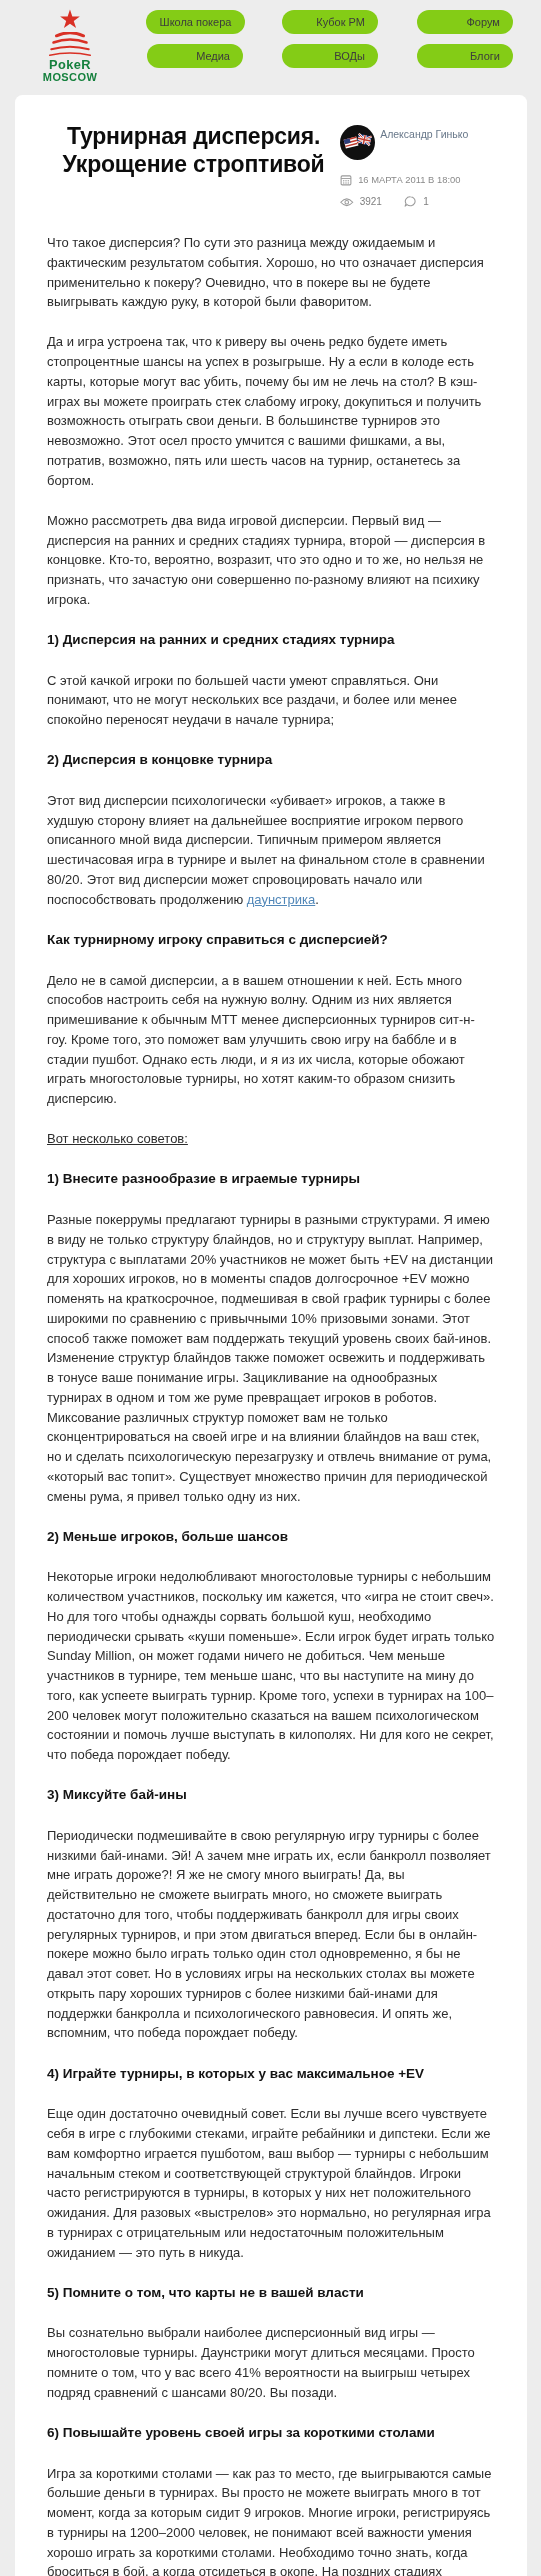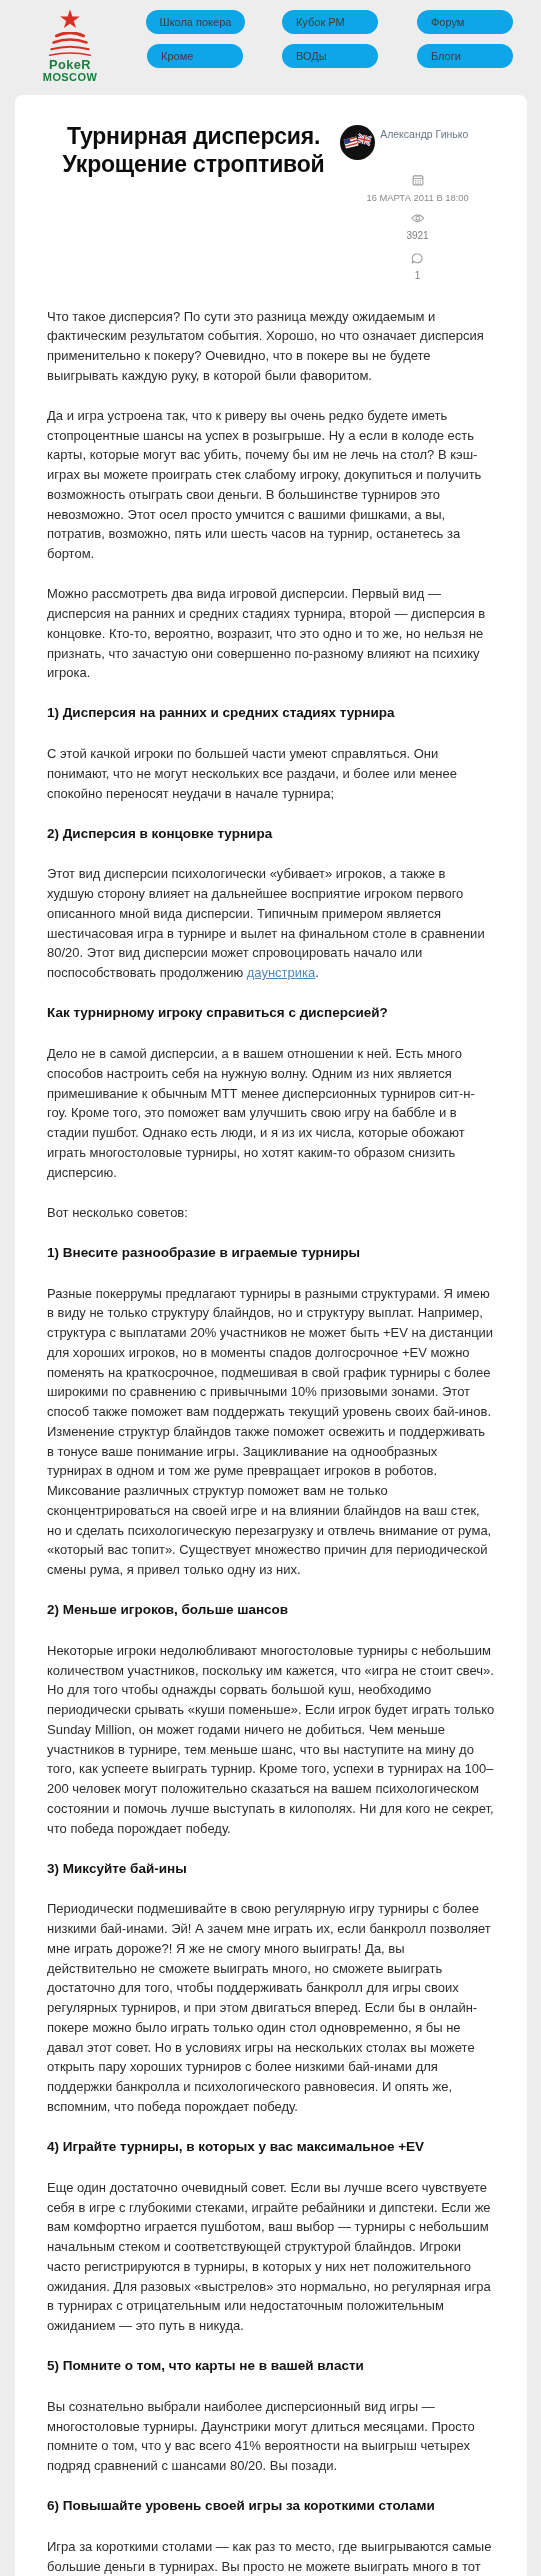--- a/index.html
+++ b/index.html
@@ -12,47 +12,47 @@
   .site-header { display:flex; padding:6px 16.6px 7.5px 18px; align-items:flex-start; }
   .logo { width:104px; display:flex; flex-direction:column; align-items:center; cursor:pointer; padding-top:1.5px; }
   .logo-star { color:#d93025; font-size:25.6px; line-height:22.6px; }
   .logo-arcs { margin-top:1.5px; }
   .logo-text { text-align:center; color:#15803d; font-weight:bold; line-height:1.0; margin-top:2.3px; letter-spacing:0.4px; }
   .logo-text .l1 { font-size:12.8px; display:block; }
   .logo-text .l2 { font-size:11px; display:block; }
   .nav { flex:1; display:grid; grid-template-columns:repeat(3,1fr); row-gap:9.8px; column-gap:15px; padding:3.8px 0 0 13.5px; }
   .nav-cell { display:flex; justify-content:center; }
   .nav-btn {
-    background:#0ea5e9; border:none; border-radius:12.8px; min-width:96px;
+    background:#84cc16; border:none; border-radius:12.8px; min-width:96px;
     padding:6px 13.5px; font-family:"Liberation Sans",sans-serif;
-    font-size:11px; color:#3c3c3c; cursor:pointer; white-space:nowrap; text-align:left;
+    font-size:11px; color:#3c3c3c; cursor:pointer; white-space:nowrap; text-align:right;
   }
   
   .card {
     background:#fff; border-radius:7.5px; margin:4.5px 15px 0 15px;
     padding:27px 32px 44px 32px;
   }
   .title-row { display:flex; justify-content:space-between; margin-bottom:25.6px; }
   .page-title {
     font-size:23px; line-height:1.22; color:#0d0d0d; font-weight:bold;
     width:301px; letter-spacing:-0.2px;text-align:center;
   }
   .author-box { width:159px; padding-top:3px; }
   .author-row { display:flex; align-items:flex-start; gap:5px; }
   .author-name { color:#68788a; font-size:10.5px; text-decoration:none; padding-top:3px; display:inline-block; cursor:pointer; }
-  .meta-row { display:flex; align-items:center; gap:6px; color:#8a8a8a; font-size:9.4px; margin-top:10.5px;flex-direction:column; }
+  .meta-row { display:flex; align-items:center; gap:6px; color:#8a8a8a; font-size:9.4px; margin-top:10.5px; }
   .meta-row.first { margin-top:13.5px; }
   .meta-row .num { color:#7f7f7f; font-size:10px; }
   .meta-gap { width:10.5px; }
   .icon { flex:0 0 auto; display:inline-flex; }
   
   .body-text { font-size:13px; line-height:1.52; color:#2d2d2d; }
   .blk-p { margin:0 0 20.3px 0; }
   .blk-h { font-size:13.5px; font-weight:bold; color:#141414; margin:5.3px 0 20.3px 0; }
-  .blk-u { margin:0 0 20.3px 0; }
+  .blk-u { text-decoration:underline; margin:0 0 20.3px 0; }
   .body-link { color:#5187b8; text-decoration:underline; cursor:pointer; }
 </style>
 </head>
 <body>
 
 <header class="site-header">
   <div class="logo">
     <div class="logo-star">★</div>
     <svg class="logo-arcs" width="48" height="25.6" viewBox="0 0 64 34">
       <path d="M14 5 Q32 -3 50 5" fill="none" stroke="#d93025" stroke-width="4" stroke-linecap="round"></path>
@@ -69,21 +69,21 @@
     <div class="nav-cell">
         <button class="nav-btn">Школа покера</button>
       </div>
     <div class="nav-cell">
         <button class="nav-btn">Кубок РМ</button>
       </div>
     <div class="nav-cell">
         <button class="nav-btn">Форум</button>
       </div>
     <div class="nav-cell">
-        <button class="nav-btn">Кроме</button>
+        <button class="nav-btn">Медиа</button>
       </div>
     <div class="nav-cell">
         <button class="nav-btn">ВОДы</button>
       </div>
     <div class="nav-cell">
         <button class="nav-btn">Блоги</button>
       </div>
   </nav>
 </header>
 

